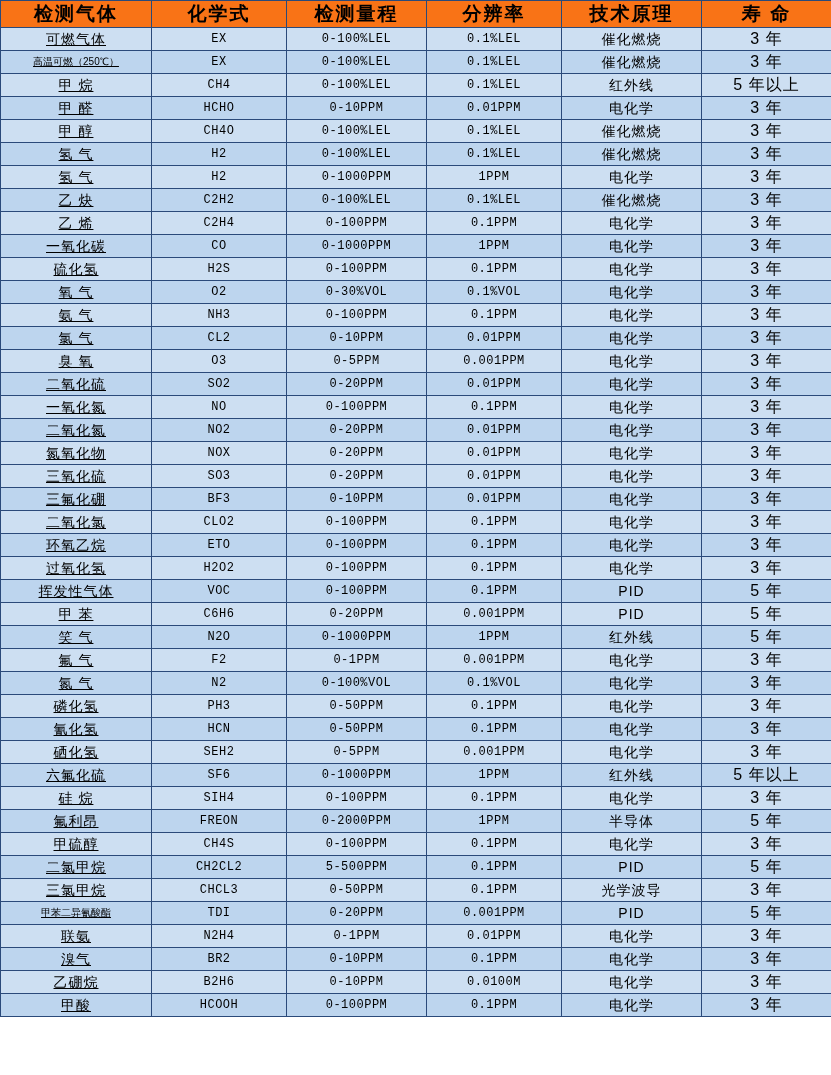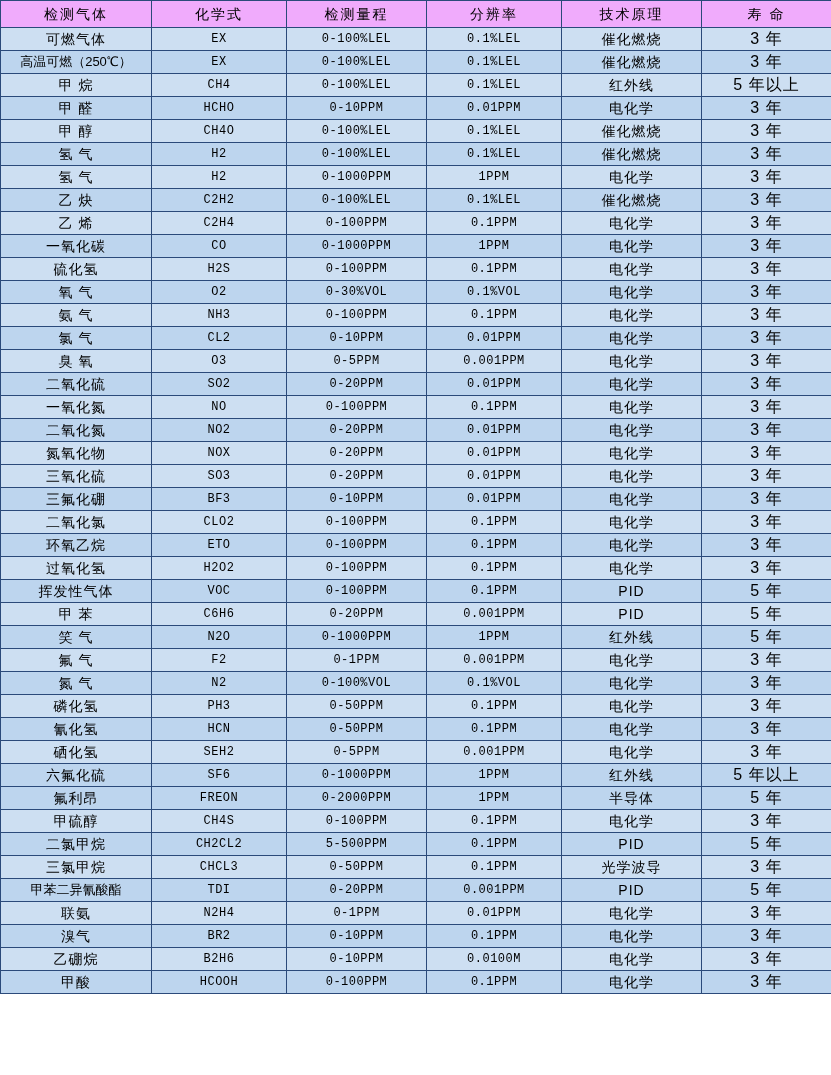--- a/index.html
+++ b/index.html
@@ -36,39 +36,40 @@
     border: 1px solid #2b4a7a;
     text-align: center;
     vertical-align: middle;
     padding: 0;
     height: 22px;
     line-height: 22px;
     overflow: hidden;
     white-space: nowrap;
   }
   table.gas-table thead th {
-    background: #f0abfc;
-    font-weight: normal;
-    font-size: 14px;
+    background: #f97316;
+    font-weight: bold;
+    font-size: 19px;
     height: 26px;
     line-height: 26px;
     letter-spacing: 2px;
   }
   table.gas-table tbody tr.row-odd td {
     background: #cddff2;
   }
   table.gas-table tbody tr.row-even td {
     background: #bdd5ee;
   }
   td.col-name {
     font-size: 14px;
     letter-spacing: 1px;
+    text-decoration: underline;
   }
   td.col-name.tight {
-    font-size: 13px;
+    font-size: 10px;
     letter-spacing: 0px;
   }
   td.col-formula,
   td.col-range,
   td.col-res {
     font-family: "Liberation Mono", monospace;
     font-size: 12px;
     letter-spacing: 0.5px;
   }
   td.col-tech {
@@ -361,20 +362,28 @@
           <td class="col-life">3 年</td>
         </tr>
         <tr class="row-even">
           <td class="col-name">六氟化硫</td>
           <td class="col-formula">SF6</td>
           <td class="col-range">0-1000PPM</td>
           <td class="col-res">1PPM</td>
           <td class="col-tech">红外线</td>
           <td class="col-life">5 年以上</td>
         </tr>
+        <tr class="row-odd">
+          <td class="col-name">硅 烷</td>
+          <td class="col-formula">SIH4</td>
+          <td class="col-range">0-100PPM</td>
+          <td class="col-res">0.1PPM</td>
+          <td class="col-tech">电化学</td>
+          <td class="col-life">3 年</td>
+        </tr>
         <tr class="row-even">
           <td class="col-name">氟利昂</td>
           <td class="col-formula">FREON</td>
           <td class="col-range">0-2000PPM</td>
           <td class="col-res">1PPM</td>
           <td class="col-tech">半导体</td>
           <td class="col-life">5 年</td>
         </tr>
         <tr class="row-odd">
           <td class="col-name">甲硫醇</td>

